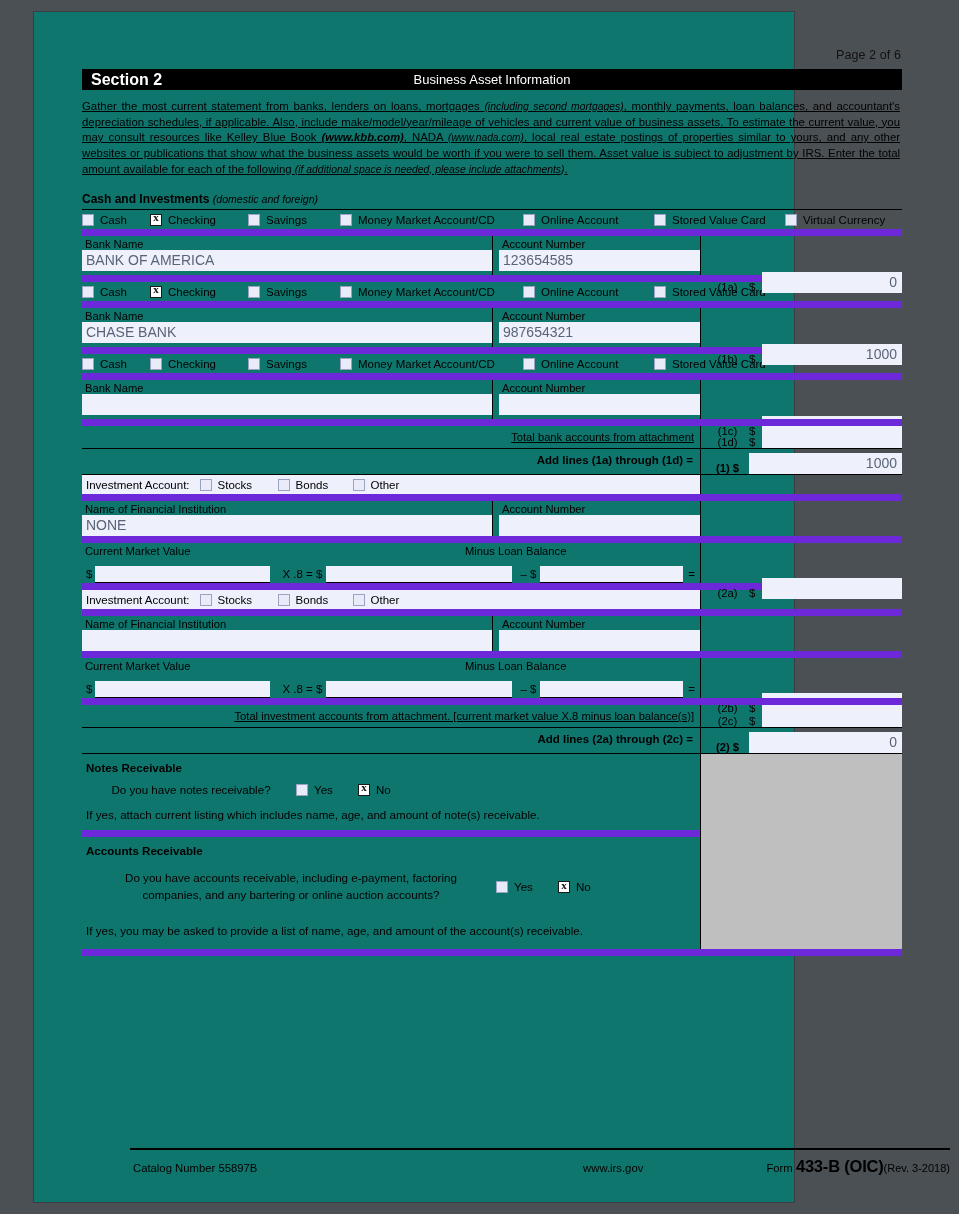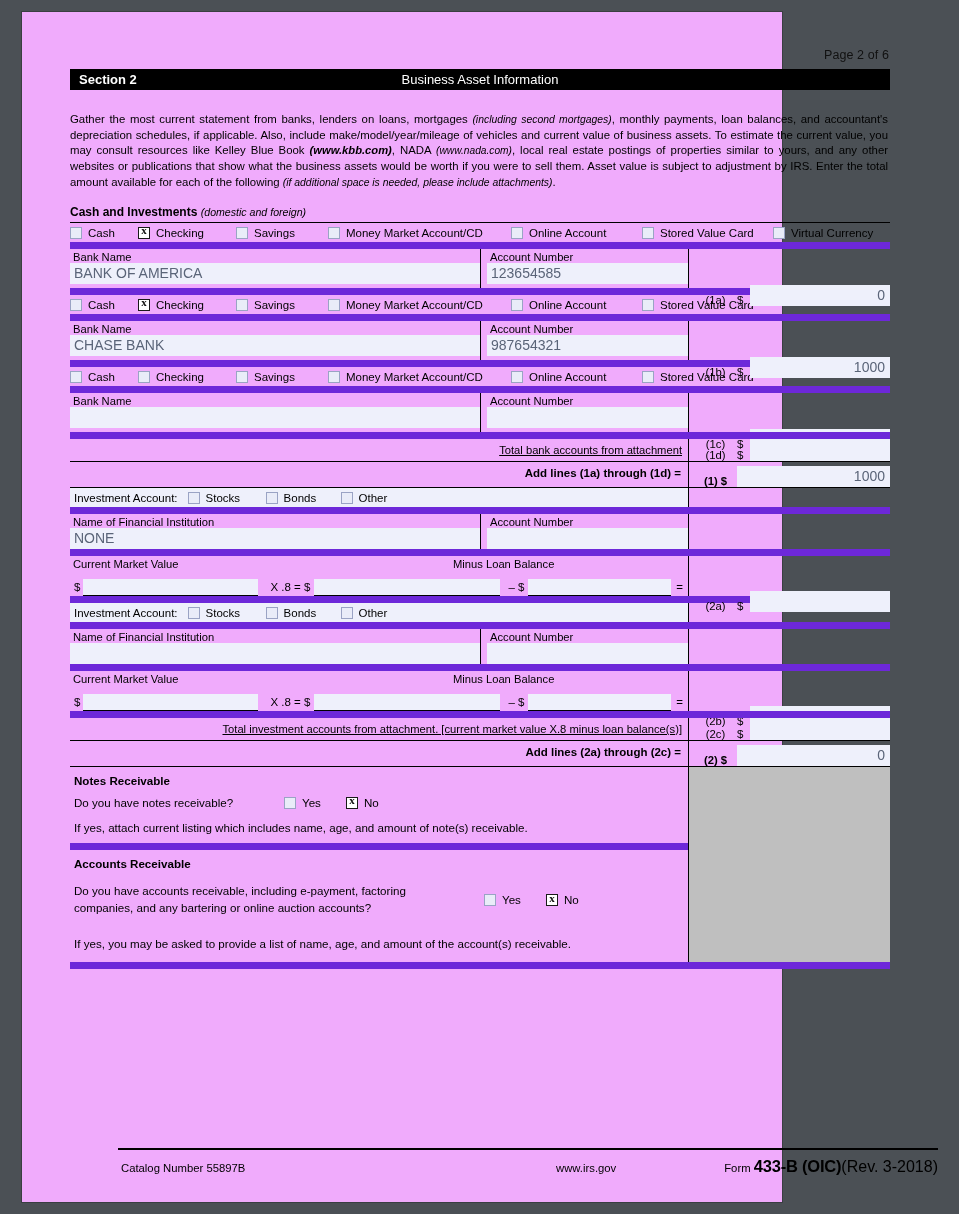--- a/index.html
+++ b/index.html
@@ -5,49 +5,49 @@
   * { box-sizing: border-box; }
   html, body { margin:0; padding:0; }
   body {
     width:959px; height:1214px;
     background:#4b5055;
     font-family:"Liberation Sans", sans-serif;
     overflow:hidden;
   }
   .page {
     position:absolute;
-    left:22px; top:12px;
+    left:34px; top:12px;
     width:760px; height:1190px;
-    background:#f0abfc;
+    background:#0f766e;
     box-shadow:0 0 0 1px #3a3e42;
   }
   .inner {
     position:absolute;
     left:48px; top:36px;
     width:820px;
   }
 
   
   .pageno {
     text-align:right; font-size:12.5px; color:#111;
     padding-right:1px; margin-bottom:7px; letter-spacing:.1px;
   }
   .secbar {
     background:#000; color:#fff; height:21px;
     display:flex; align-items:center; position:relative;
   }
-  .secbar .s-left { font-size:13px; font-weight:bold; padding-left:9px; }
+  .secbar .s-left { font-size:16px; font-weight:bold; padding-left:9px; }
   .secbar .s-mid {
     position:absolute; left:0; right:0; text-align:center;
     font-size:13px; font-weight:normal;
   }
 
   .intro {
     font-size:11.4px; color:#000; line-height:1.37;
-    margin-top:22px; text-align:justify; padding-right:2px;
+    margin-top:9px; text-align:justify; padding-right:2px;text-decoration:underline;
   }
   .intro i { font-size:10.4px; }
   .intro .lnk { font-style:italic; font-weight:bold; font-size:11.2px;}
   .intro .lnk2 { font-style:italic; font-size:10.2px;}
   .roundnote {
     font-size:11.6px; font-weight:bold; text-align:right;
     margin-top:14px; color:#000;
   }
   .cashinv {
     font-size:12px; font-weight:bold; margin-top:15px; margin-bottom:3px;
@@ -116,35 +116,35 @@
     padding-right:6px; line-height:22px; color:#000;text-decoration:underline;
   }
 
   
   .mvrow { display:flex; align-items:flex-end; height:26px; font-size:11.5px; }
   .ul { border-bottom:1.3px solid #000; background:#eef0fb; height:17px; }
 
   
   .rsec { font-size:11.6px; color:#000; }
   .rhead { font-weight:bold; font-size:11.6px; padding:7px 0 3px 4px; }
-  .rline { padding:6px 0 6px 4px; display:flex; align-items:center; }
+  .rline { padding:6px 0 6px 4px; display:flex; align-items:center;text-align:center; }
   .graybox { background:#bfbfbf; }
 
   
   .footline { border-top:2.2px solid #000; margin-top:0; }
   .footer {
     display:flex; font-size:11.3px; padding-top:7px; color:#000;
     align-items:baseline;
   }
   .f1 { width:330px; flex:0 0 330px; padding-left:3px; }
   .f2 { flex:1 1 auto; text-align:center; }
   .f3 { text-align:right; white-space:nowrap; }
   .f3 .frm { font-size:11.3px; }
   .f3 .big { font-size:16.5px; font-weight:bold; letter-spacing:-.2px; }
-  .f3 .rev { font-size:16px; }
+  .f3 .rev { font-size:11px; }
 </style>
 </head>
 <body>
 
 <div class="page">
  <div class="inner">
 
   <div class="pageno">Page 2 of 6</div>
 
   <div class="secbar">

